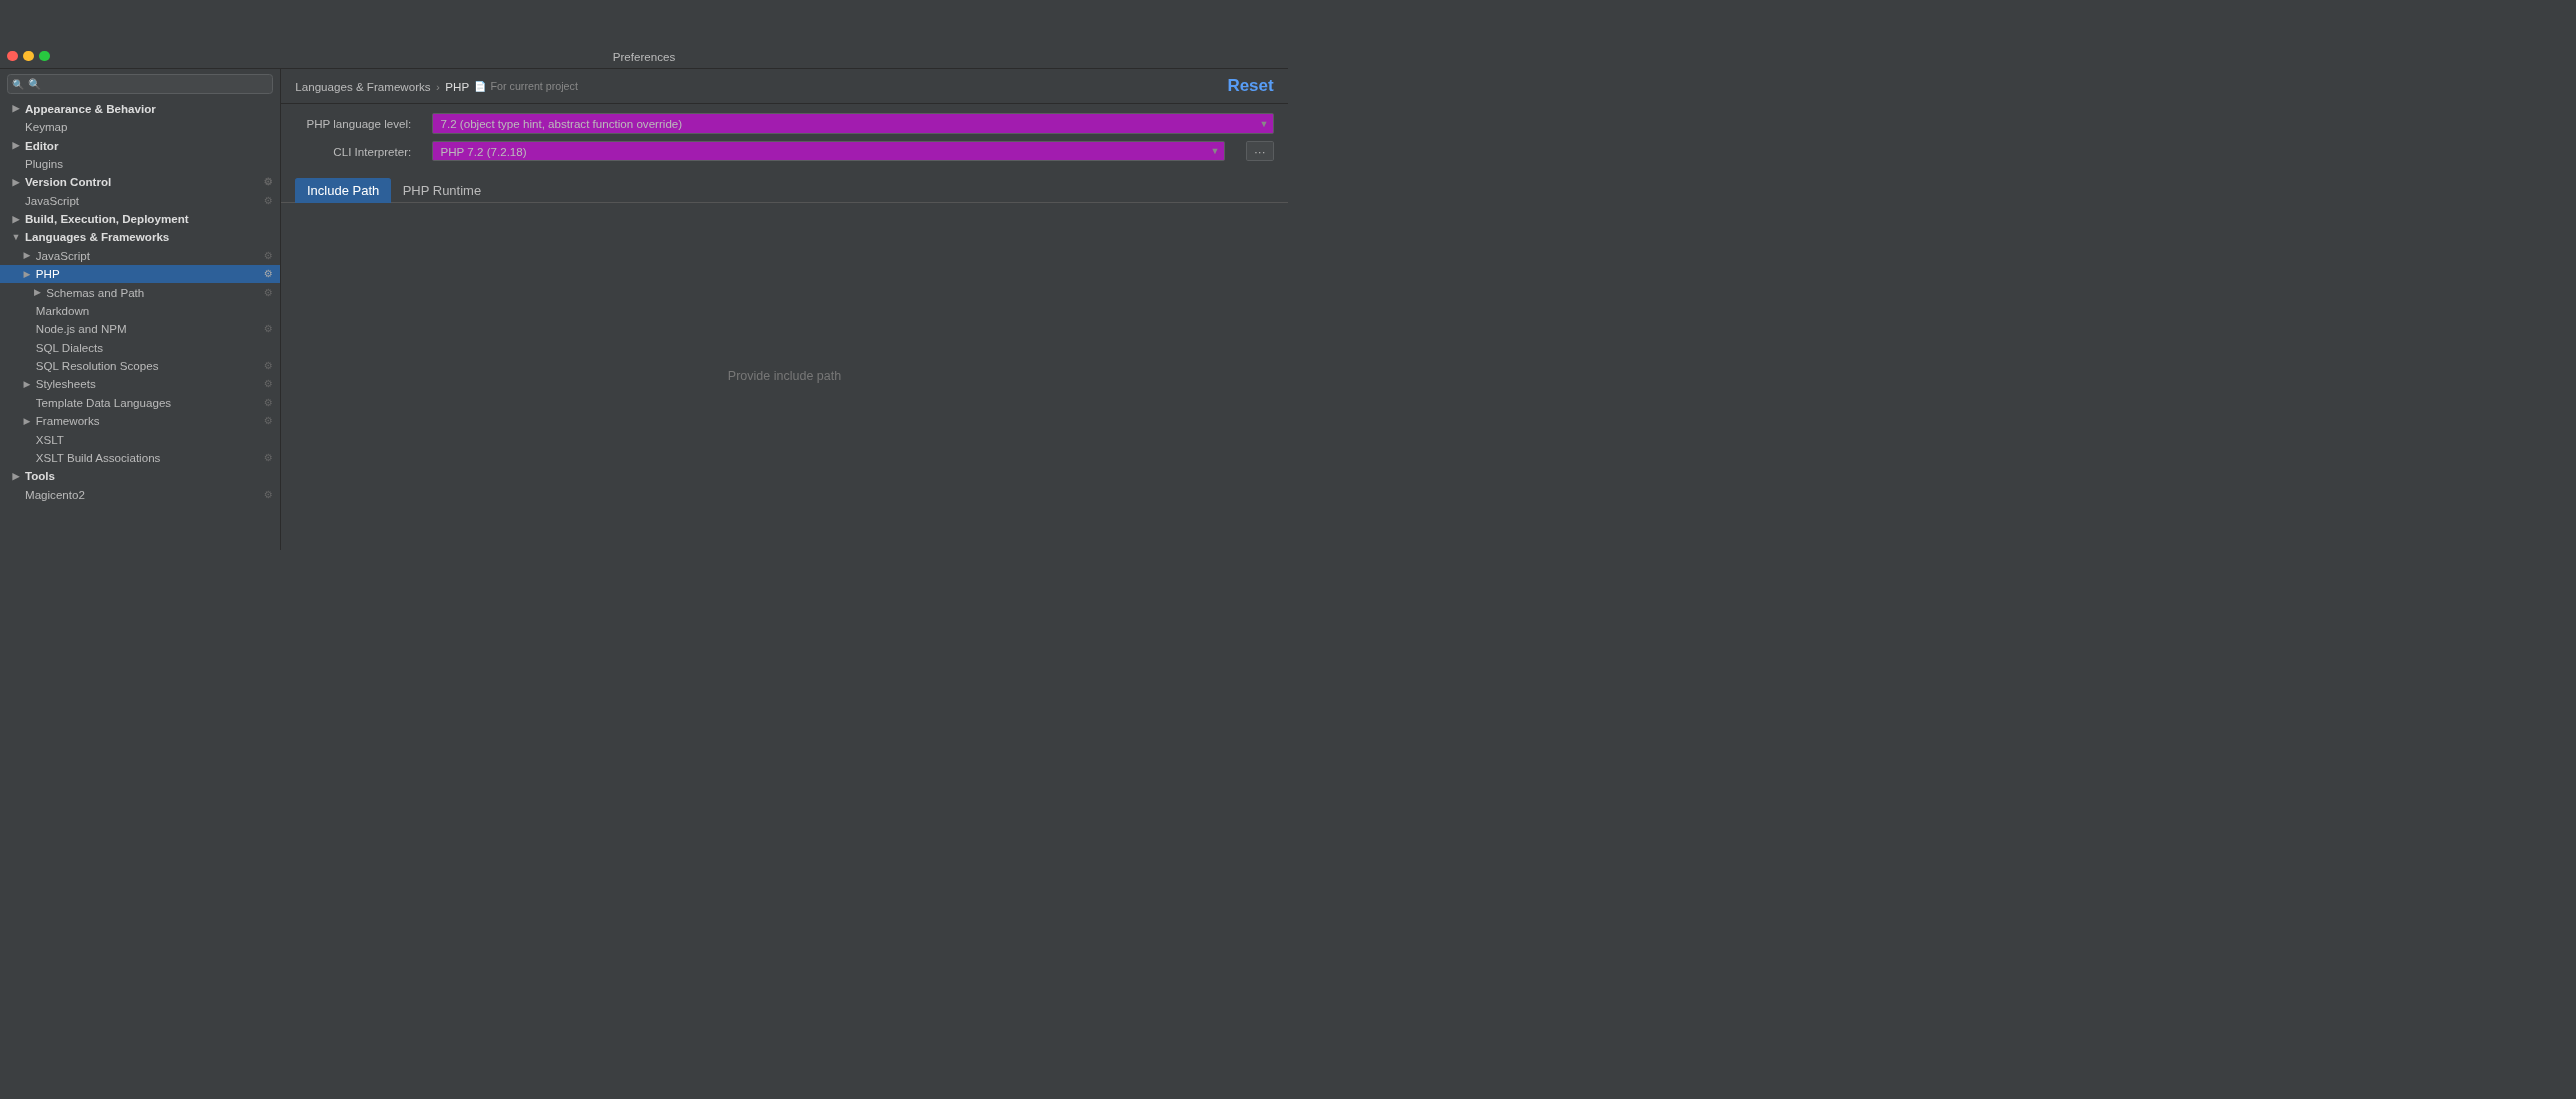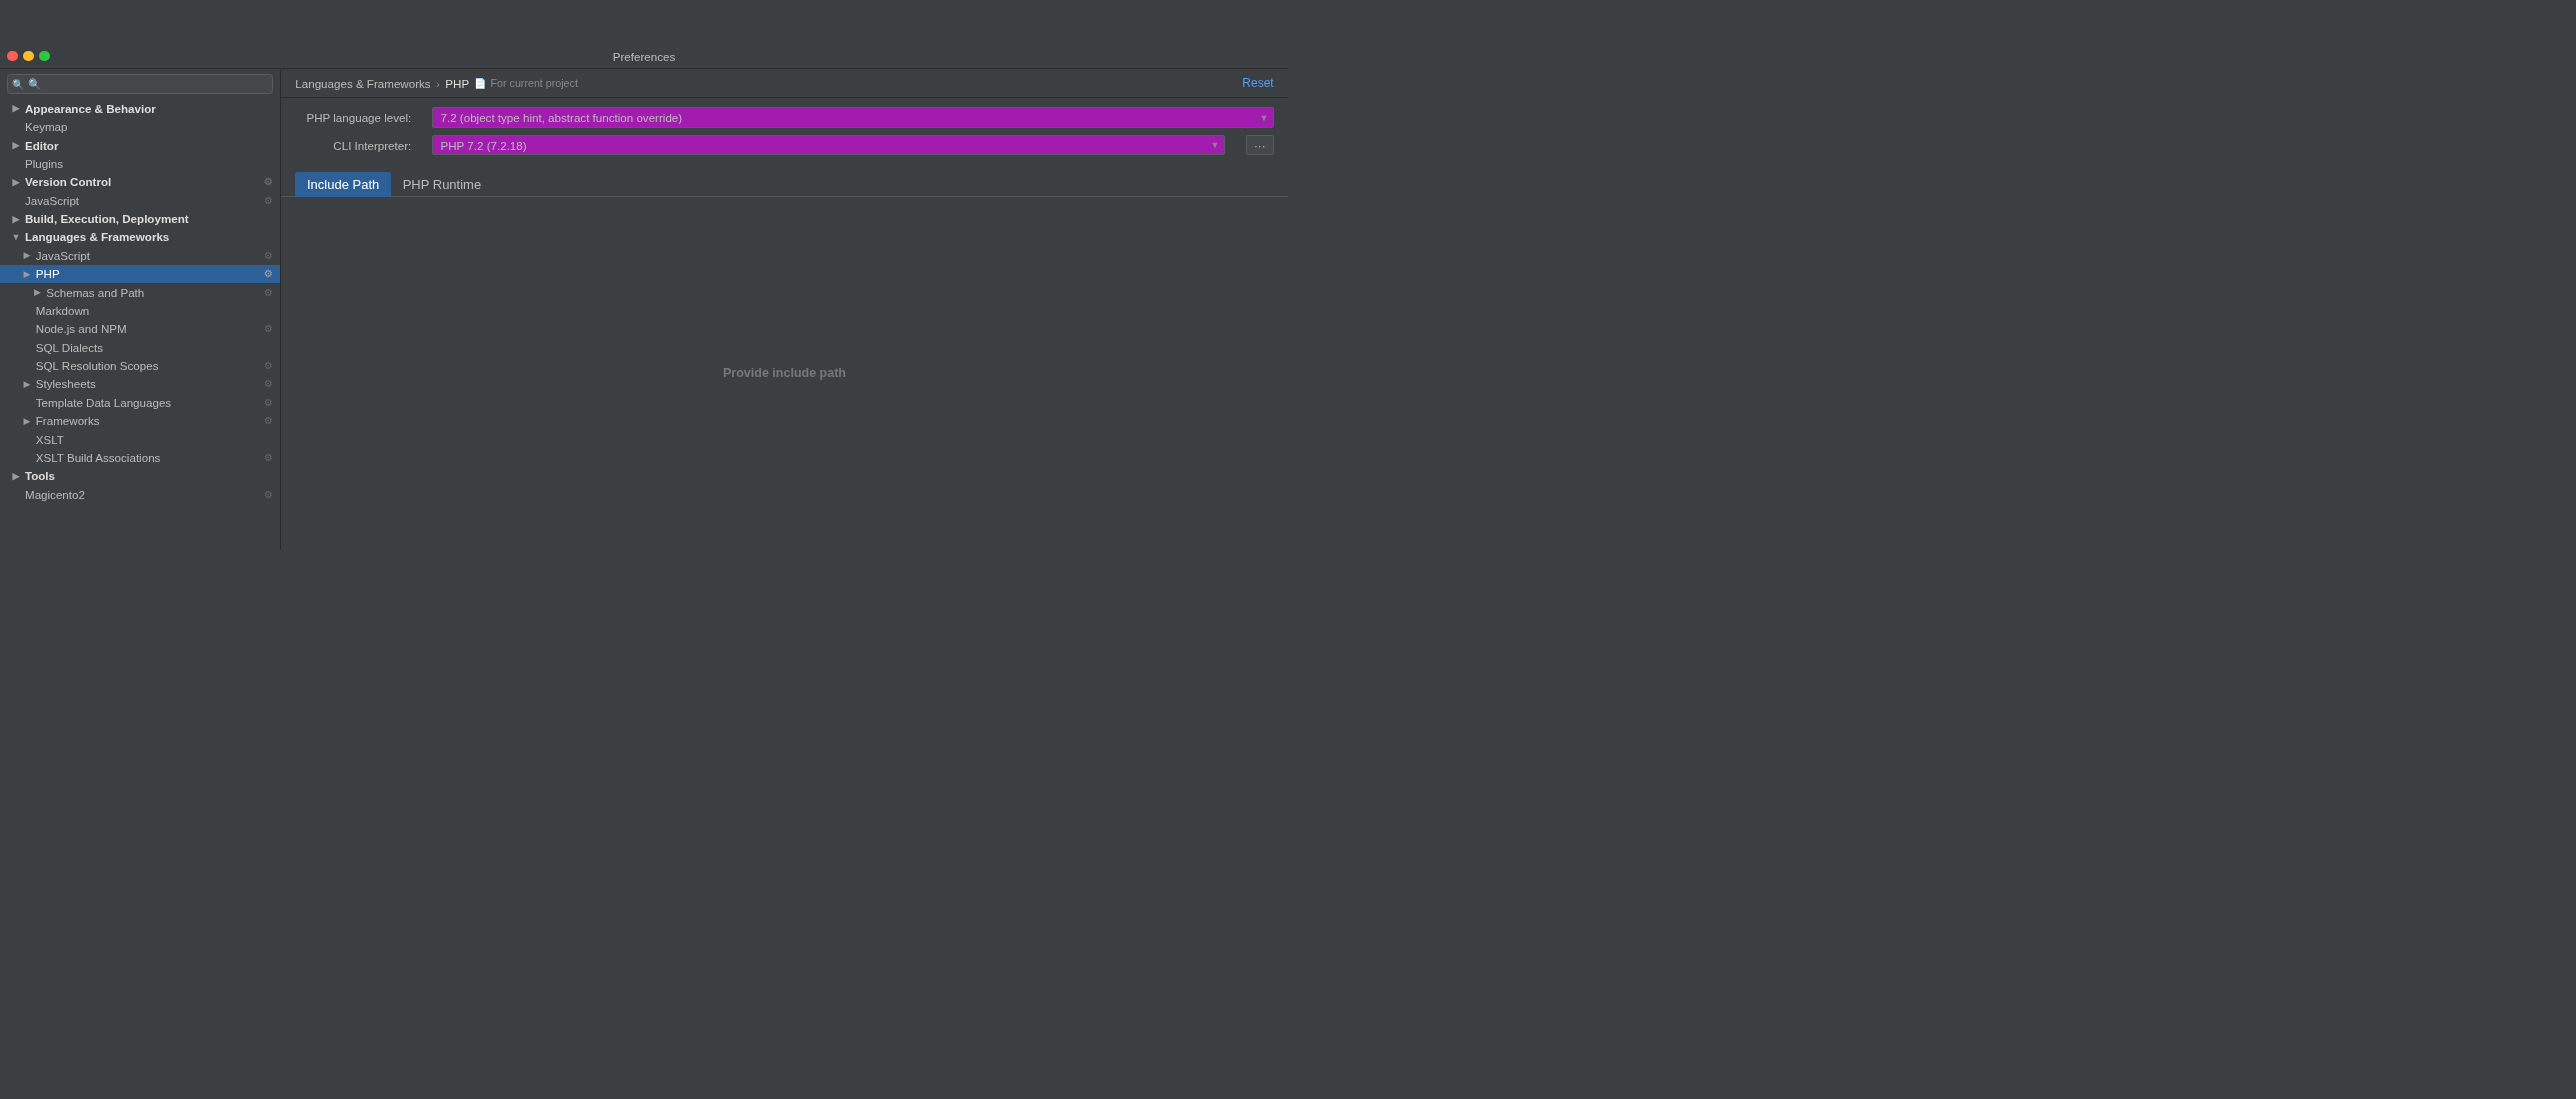--- a/index.html
+++ b/index.html
@@ -169,21 +169,22 @@
       font-size: 10.7px;
     }
     .breadcrumb .current-project-icon {
       font-size: 10px;
     }
     .reset-btn {
       background: none;
       border: none;
       color: #589df6;
       cursor: pointer;
-      font-size: 12px;
+      font-size: 17px;
+      font-weight: bold;
     }
 
     
     .form-section {
       padding: 9px 14.3px;
       flex-shrink: 0;
     }
     .form-row {
       display: flex;
       align-items: center;
@@ -259,21 +260,20 @@
 
     
     .content-area {
       flex: 1;
       background: #3c3f41;
       display: flex;
       align-items: center;
       justify-content: center;
       color: #777;
       font-size: 12.5px;
-      font-weight: bold;
     }
 
     ::-webkit-scrollbar { width: 5.4px; }
     ::-webkit-scrollbar-track { background: #3c3f41; }
     ::-webkit-scrollbar-thumb { background: #555; border-radius: 2.7px; }
   </style>
 </head>
 <body>
 
 <div class="title-bar">

